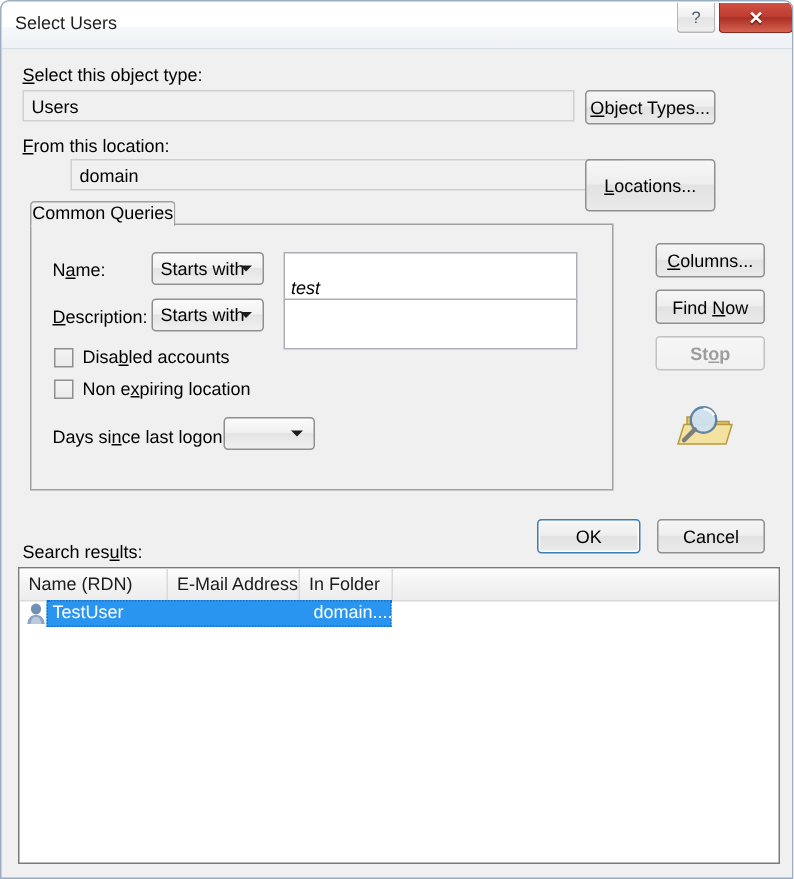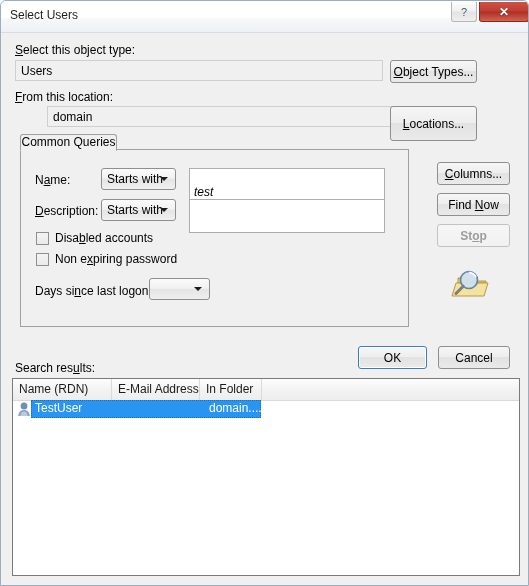--- a/index.html
+++ b/index.html
@@ -276,21 +276,21 @@
     <span class="arrow"></span>
   </div>
   <div class="textbox" style="left:188px; top:198px; width:196px; height:22px;"></div>
 
   <div class="checkbox-row" style="left:35px; top:230px;">
     <span class="checkbox-box"></span>
     <span class="checkbox-label"><span>Disa</span><span class="acc">b</span><span>led accounts</span></span>
   </div>
   <div class="checkbox-row" style="left:35px; top:251px;">
     <span class="checkbox-box"></span>
-    <span class="checkbox-label"><span>Non e</span><span class="acc">x</span><span>piring password</span></span>
+    <span class="checkbox-label"><span>Non e</span><span class="acc">x</span><span>piring location</span></span>
   </div>
 
   <div class="label" style="left:34px; top:283px;"><span>Days si</span><span class="acc">n</span><span>ce last logon:</span></div>
   <div class="combo" style="left:148px; top:277px; width:61px; height:22px;">
     <span></span>
     <span class="arrow"></span>
   </div>
 
   <div class="button" style="left:436px; top:161px; width:73px; height:23px;">
     <span><span class="acc">C</span><span>olumns...</span></span>

